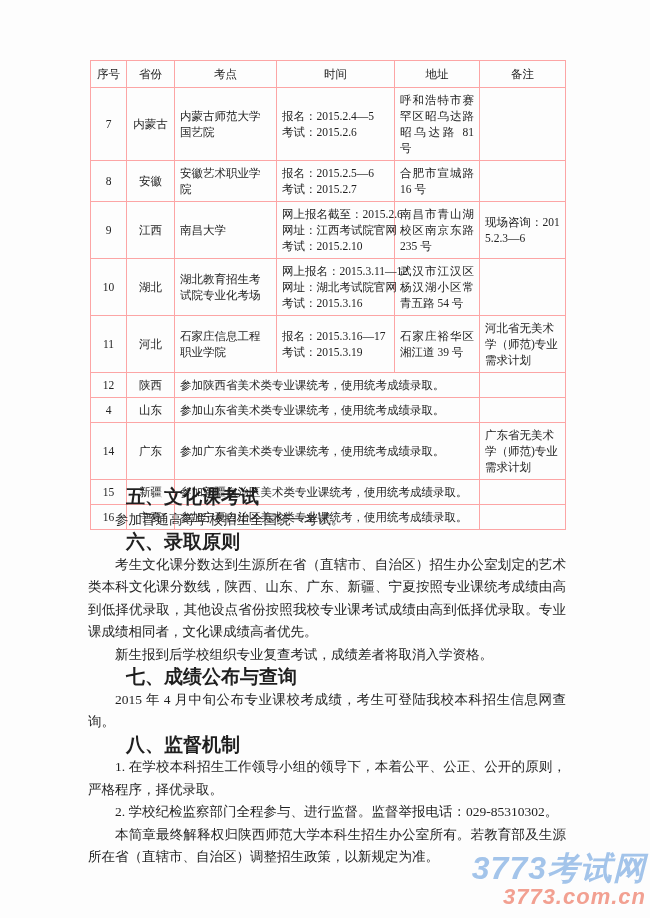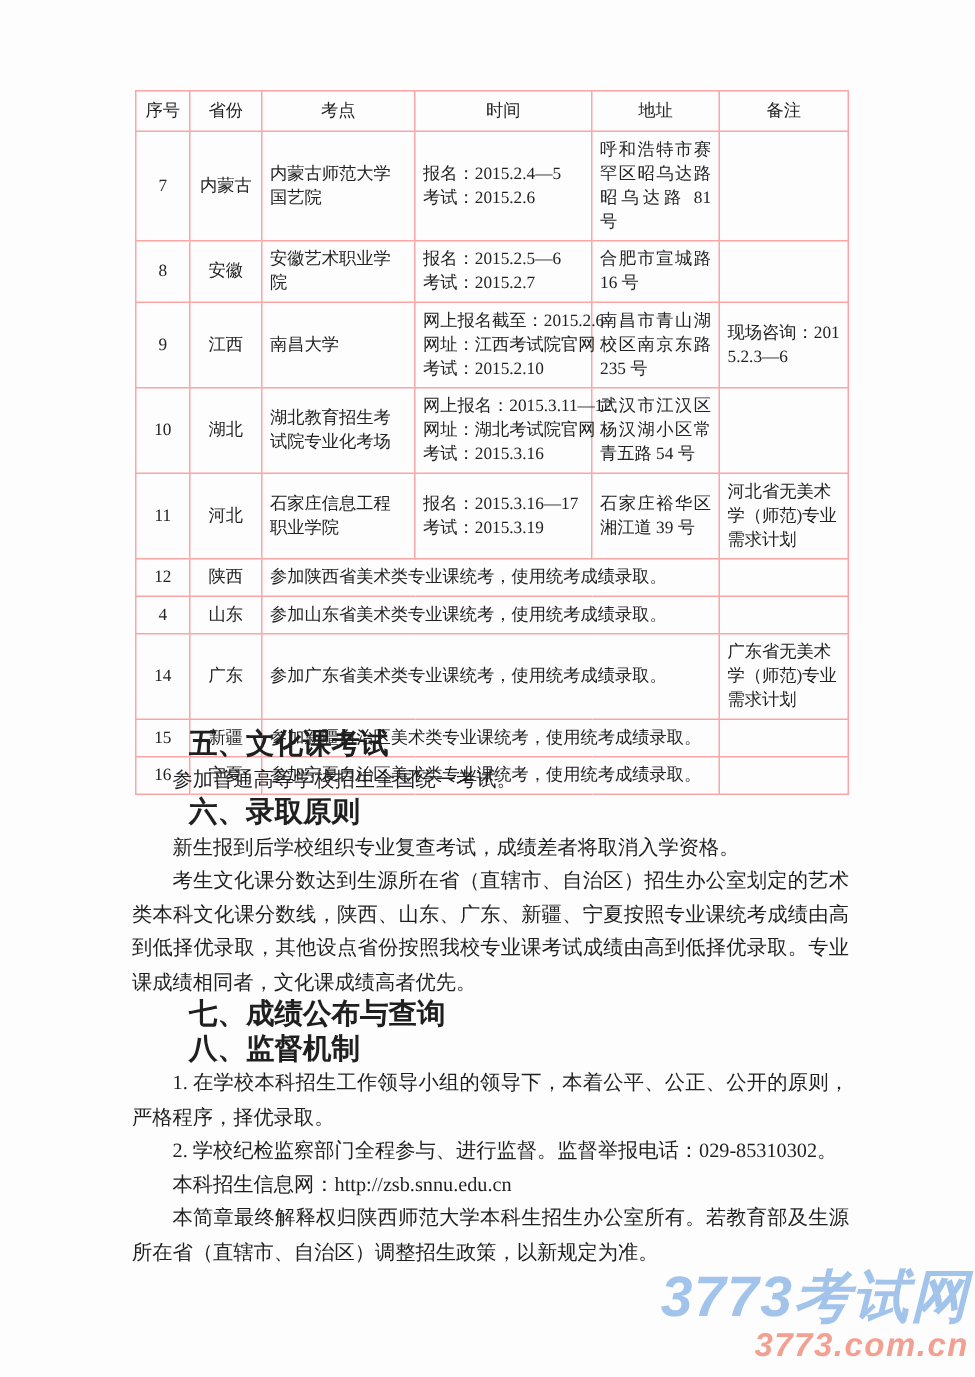--- a/index.html
+++ b/index.html
@@ -71,21 +71,21 @@
   
   .watermark {
     position:absolute; right:4px; bottom:10px;
     text-align:right;
     font-family:"Liberation Sans","DejaVu Sans",sans-serif;
     font-style:italic;
     font-weight:bold;
     line-height:1;
     user-select:none;
   }
-  .wm-line1 { font-size:38px; letter-spacing:1px; }
+  .wm-line1 { font-size:32px; letter-spacing:1px; }
   .wm-line2 { font-size:22px; margin-top:2px; letter-spacing:1px; }
 </style>
 </head>
 <body>
 
 <div class="page">
 
   <table class="exam-table">
     <colgroup>
       <col class="col-no">
@@ -194,27 +194,27 @@
           <td class="c-note"></td>
         </tr>
       </tbody>
   </table>
 
   <div class="content">
     <div>
         <h3>五、文化课考试</h3>
         <p>参加普通高等学校招生全国统一考试。</p>
         <h3>六、录取原则</h3>
+        <p>考生文化课分数达到生源所在省（直辖市、自治区）招生办公室划定的艺术类本科文化课分数线，陕西、山东、广东、新疆、宁夏按照专业课统考成绩由高到低择优录取，其他设点省份按照我校专业课考试成绩由高到低择优录取。专业课成绩相同者，文化课成绩高者优先。</p>
         <p>新生报到后学校组织专业复查考试，成绩差者将取消入学资格。</p>
-        <p>考生文化课分数达到生源所在省（直辖市、自治区）招生办公室划定的艺术类本科文化课分数线，陕西、山东、广东、新疆、宁夏按照专业课统考成绩由高到低择优录取，其他设点省份按照我校专业课考试成绩由高到低择优录取。专业课成绩相同者，文化课成绩高者优先。</p>
         <h3>七、成绩公布与查询</h3>
+        <p>2015 年 4 月中旬公布专业课校考成绩，考生可登陆我校本科招生信息网查询。</p>
         <h3>八、监督机制</h3>
         <p>1. 在学校本科招生工作领导小组的领导下，本着公平、公正、公开的原则，严格程序，择优录取。</p>
         <p>2. 学校纪检监察部门全程参与、进行监督。监督举报电话：029-85310302。</p>
-        <p>本科招生信息网：http://zsb.snnu.edu.cn</p>
       </div>
     <p class="closing">本简章最终解释权归陕西师范大学本科生招生办公室所有。若教育部及生源所在省（直辖市、自治区）调整招生政策，以新规定为准。</p>
   </div>
 
   <div class="watermark">
     <div class="wm-line1" style="color: rgb(163, 196, 234);">3773考试网</div>
     <div class="wm-line2" style="color: rgb(242, 160, 145);">3773.com.cn</div>
   </div>
 
 </div>

